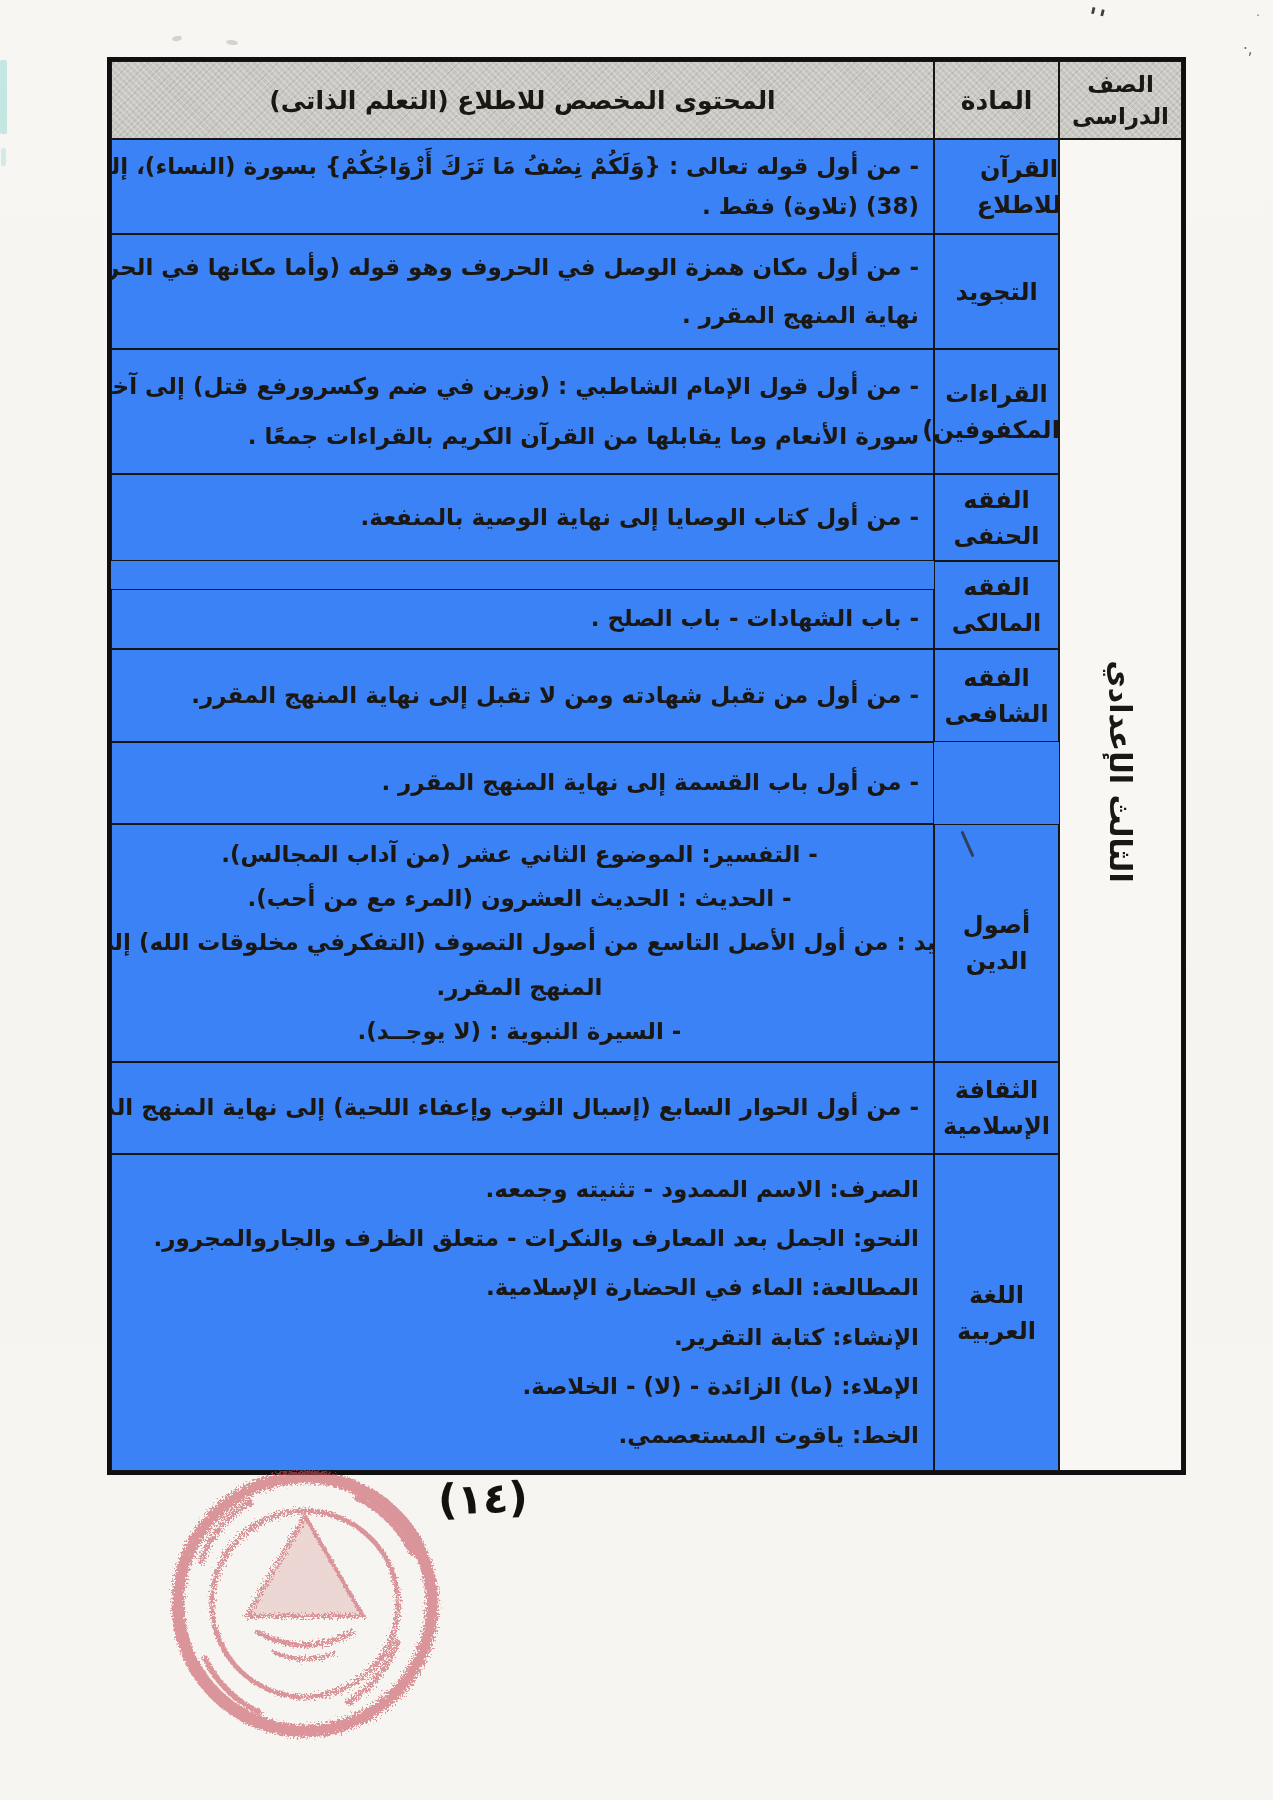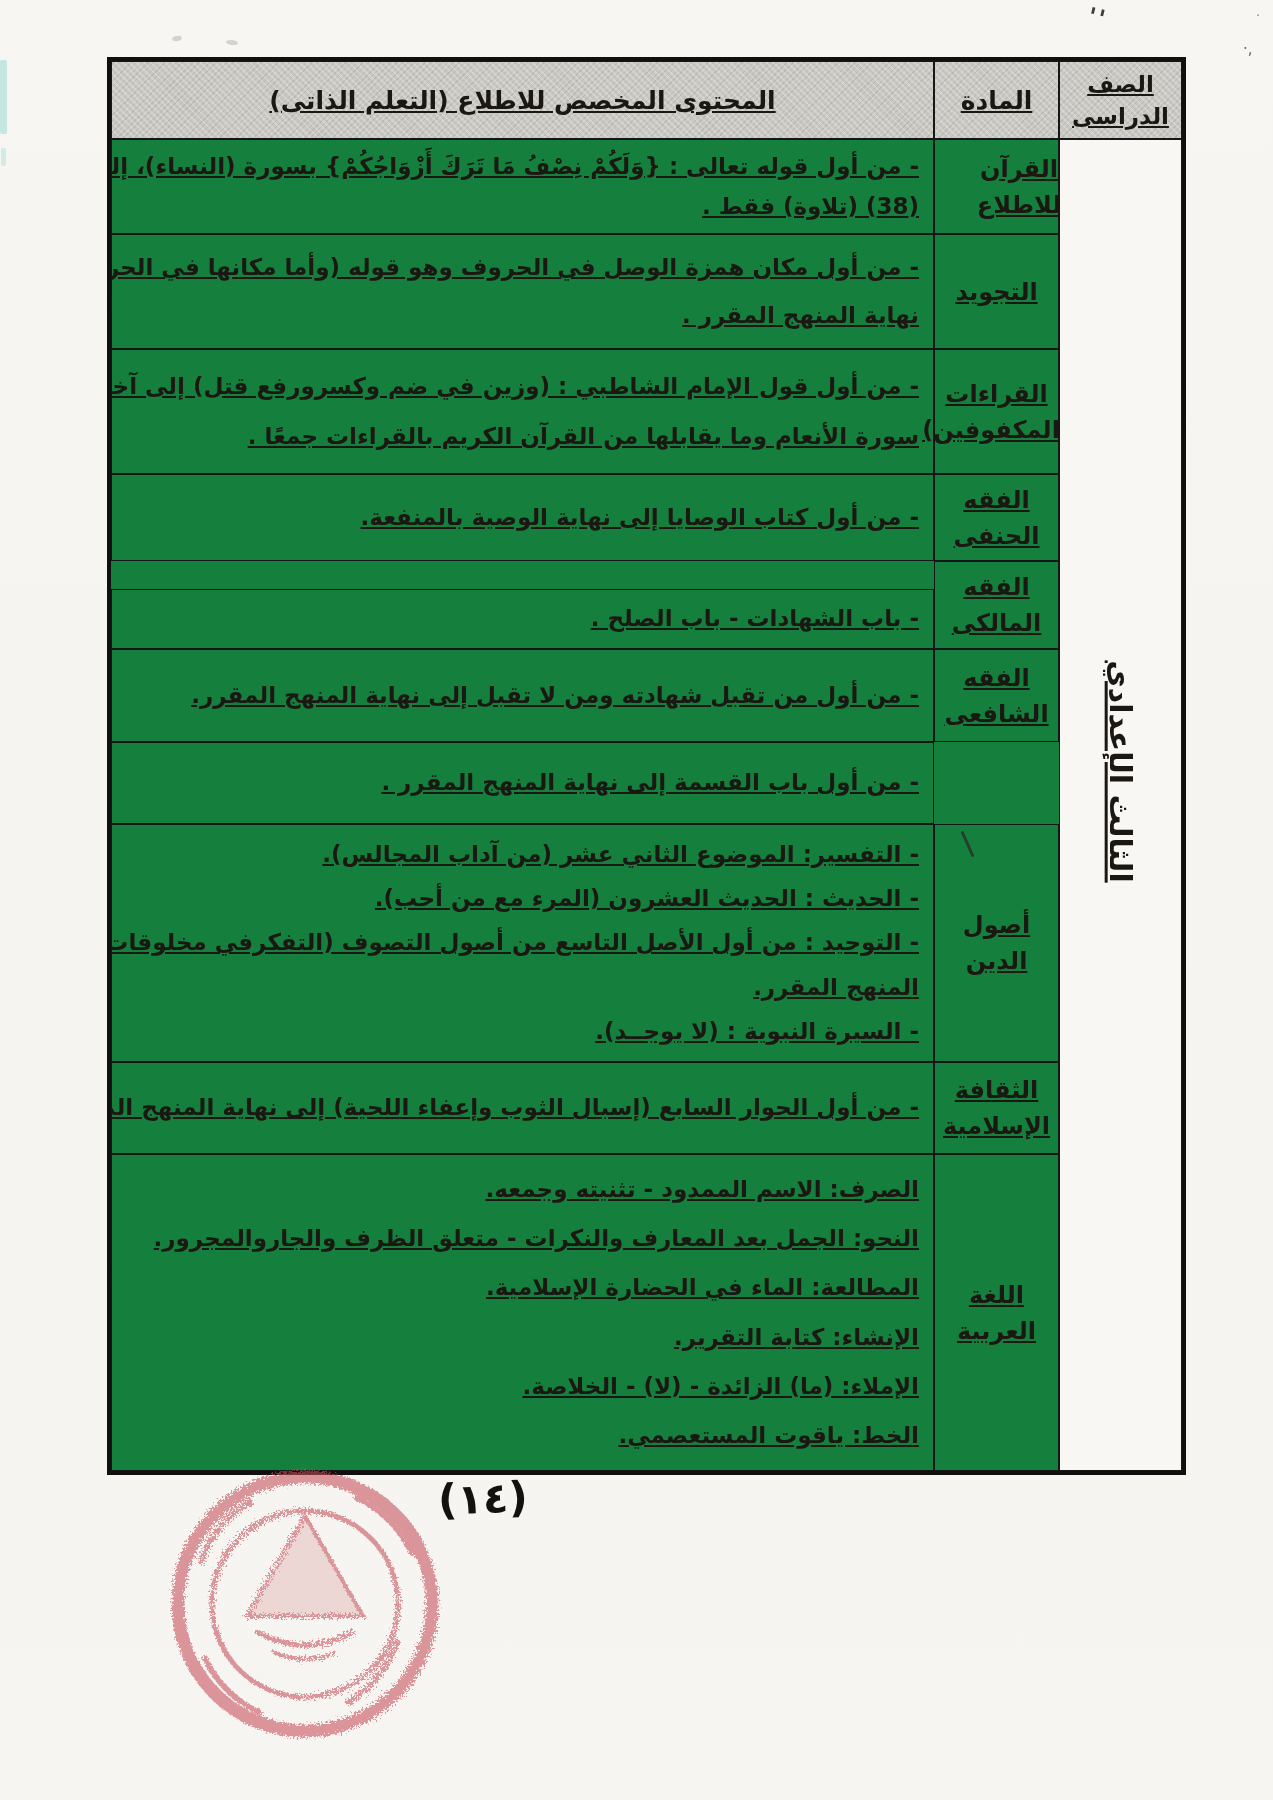--- a/index.html
+++ b/index.html
@@ -11,23 +11,22 @@
   }
   .page{position:absolute;inset:0;}
 
   
   .table-wrap{
     position:absolute;top:57px;right:87px;width:1079px;
     display:grid;
     grid-template-columns:123px 125px 1fr;
     direction:rtl;
     border:4px solid #101010;
-    background:#15803d;
+    background:#3b82f6;
     box-sizing:border-box;
-    text-decoration:underline;
   }
   .cell{
     border:1.5px solid #161616;
     box-sizing:border-box;
     display:flex;flex-direction:column;align-items:center;justify-content:center;
   }
   .head{
     background-color:#c9c8c3;
     background-image:
       repeating-linear-gradient(45deg, rgba(255,255,255,.22) 0 2px, transparent 2px 5px),
@@ -141,21 +140,21 @@
       </div>
       <div class="cell content-cell" style="grid-row: 7;">
         <div class="content-line">- من أول من تقبل شهادته ومن لا تقبل إلى نهاية المنهج المقرر.</div>
       </div>
       <div class="cell content-cell" style="grid-row: 8;">
         <div class="content-line">- من أول باب القسمة إلى نهاية المنهج المقرر .</div>
       </div>
       <div class="cell subject-cell" style="grid-row: 9;">
         <span class="subject-line">أصول الدين</span>
       </div>
-      <div class="cell content-cell" style="grid-row: 9;">
+      <div class="cell content-cell" style="grid-row: 9; align-items: center;">
         <div class="content-line">- التفسير: الموضوع الثاني عشر (من آداب المجالس).</div>
         <div class="content-line">- الحديث : الحديث العشرون (المرء مع من أحب).</div>
         <div class="content-line">- التوحيد : من أول الأصل التاسع من أصول التصوف (التفكرفي مخلوقات الله) إلى نهاية</div>
         <div class="content-line">المنهج المقرر.</div>
         <div class="content-line">- السيرة النبوية : (لا يوجــد).</div>
       </div>
       <div class="cell subject-cell" style="grid-row: 10;">
         <span class="subject-line">الثقافة</span>
         <span class="subject-line">الإسلامية</span>
       </div>

